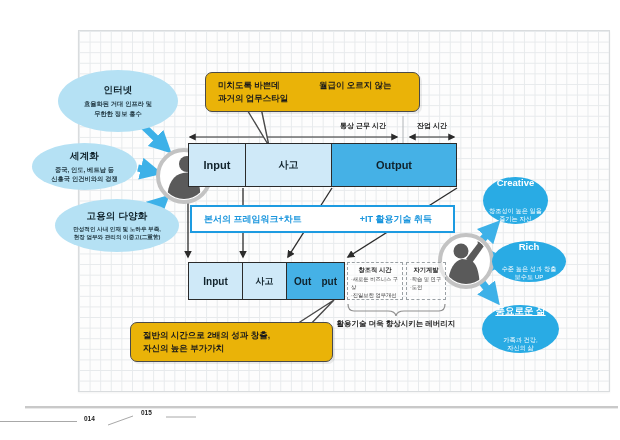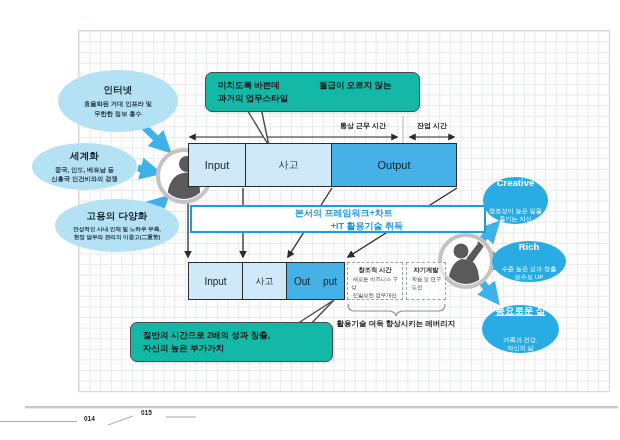--- a/index.html
+++ b/index.html
@@ -37,21 +37,21 @@
   .goal .t{font-weight:bold;font-size:9.5px;}
   .goal .t.u{text-decoration:underline;}
   .goal .s{font-size:6.2px;line-height:1.4;margin-top:2px;}
   
   .axis-label{z-index:3;font-size:7px;font-weight:bold;color:#222;text-align:center;}
   
   .row{z-index:3;display:flex;}
   .cell{
     border:1.5px solid #2b2b2b;box-sizing:border-box;
     display:flex;align-items:center;justify-content:center;
-    font-weight:normal;color:#10222b;
+    font-weight:bold;color:#10222b;
   }
   .cell+.cell{border-left-width:0;}
   .light{background:#cfe9f8;}
   .dark{background:#45b1e6;}
   .splitcell{justify-content:space-between;padding:11px 7px;}
   
   .framework{
     z-index:3;background:#fff;border:2.5px solid #1d9be1;box-sizing:border-box;
     display:flex;align-items:center;color:#1b96dd;font-weight:bold;font-size:9px;
   }
@@ -60,21 +60,21 @@
   
   .dashed{
     z-index:3;border:1px dashed #9aa0a4;box-sizing:border-box;background:rgba(255,255,255,.55);
     padding:3px 3px;color:#333;
   }
   .dashed .dt{font-size:6.3px;font-weight:bold;text-align:center;color:#1d1d1d;}
   .dashed .di{font-size:5.3px;line-height:1.5;margin-top:1px;color:#3a3a3a;}
   .leverage-caption{z-index:3;font-size:7.5px;font-weight:bold;text-align:center;color:#1d1d1d;}
   
   .callout{
-    z-index:6;background:#14b8a6;border:1.6px solid #4a4a4a;border-radius:7px;
+    z-index:6;background:#eab308;border:1.6px solid #4a4a4a;border-radius:7px;
     box-sizing:border-box;padding:6px 12px;font-size:8.5px;font-weight:bold;
     line-height:1.55;color:#1a1a1a;box-shadow:2px 2px 0 rgba(0,0,0,.07);
   }
   .callout .l1{display:flex;}
   .callout .gap{margin-left:39px;text-align:right;}
   .fineprint{z-index:3;font-size:6.5px;font-weight:bold;color:#222;}
 </style>
 </head>
 <body>
 
@@ -177,21 +177,21 @@
 
 <div class="abs axis-label" style="left:325px;top:121px;width:76px;">통상 근무 시간</div>
 <div class="abs axis-label" style="left:406px;top:121px;width:52px;">잔업 시간</div>
 
 <div class="abs row" style="left:188px;top:143px;height:44px;">
   <div class="cell light" style="width:58px;font-size:11px;">Input</div>
   <div class="cell light" style="width:86px;font-size:10px;">사고</div>
   <div class="cell dark" style="width:125px;font-size:11px;">Output</div>
 </div>
 
-<div class="abs framework" style="left:190px;top:205px;width:296px;height:28px;flex-direction:column;">
+<div class="abs framework" style="left:190px;top:205px;width:265px;height:28px;">
   <span class="fl">본서의 프레임워크+차트</span>
   <span class="fr">+IT 활용기술 취득</span>
 </div>
 
 <div class="abs row" style="left:188px;top:262px;height:38px;">
   <div class="cell light" style="width:55px;font-size:10px;">Input</div>
   <div class="cell light" style="width:44px;font-size:9px;">사고</div>
   <div class="cell dark splitcell" style="width:58px;font-size:10px;">
     <span>Out</span>
     <span>put</span>

